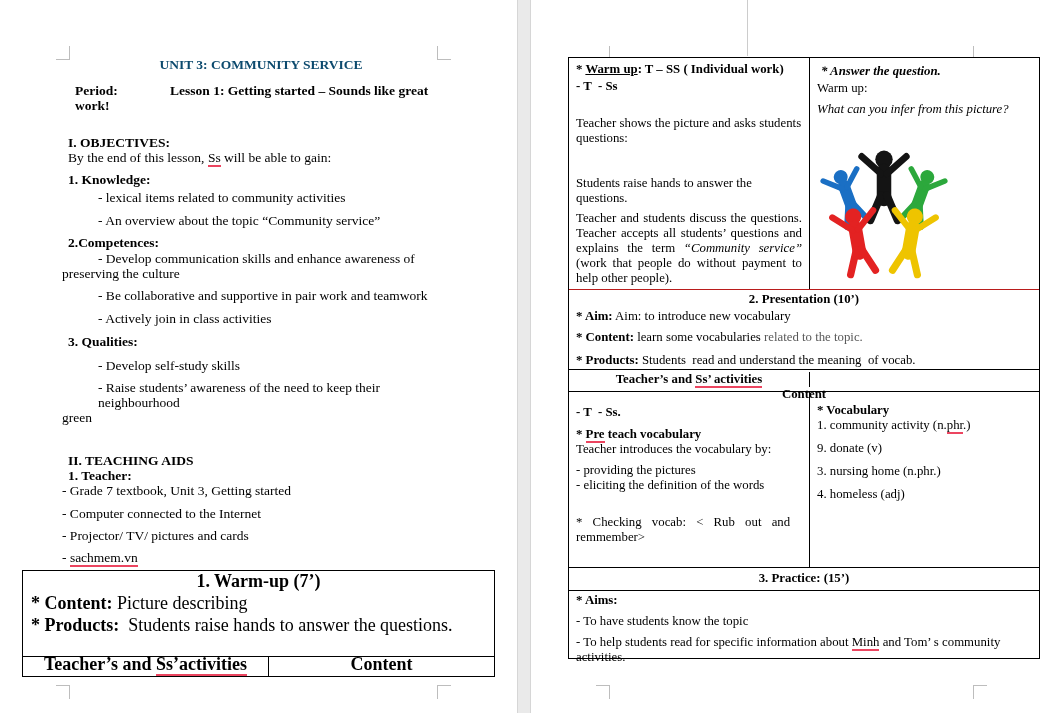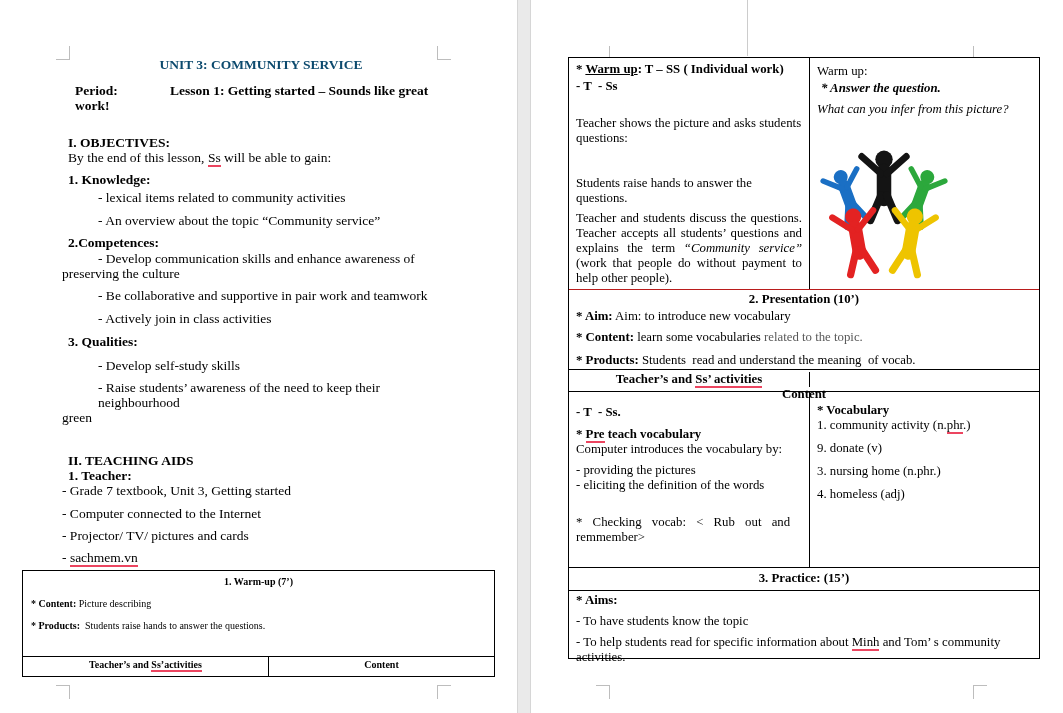--- a/index.html
+++ b/index.html
@@ -42,21 +42,21 @@
   .h { font-weight: bold; }
   .ind8 { padding-left: 8px; }
   .ind2 { padding-left: 2px; }
   .bullet { padding-left: 38px; }
   .mb0 { margin-bottom: 0; }  .mb1 { margin-bottom: 1px; }
   .mb3 { margin-bottom: 3px; }  .mb7 { margin-bottom: 7px; }
   .mb8 { margin-bottom: 8px; }  .mb9 { margin-bottom: 9px; }
   .mb28 { margin-bottom: 28px; }
 
   
-  .dtable { position: absolute; border: 1px solid #000; background: #fff; font-size: 10px; }
+  .dtable { position: absolute; border: 1px solid #000; background: #fff; font-size: 18px; }
   #tableL { left: 22px; top: 570px; width: 473px; }
   #tableL .tmerged { height: 86px; border-bottom: 1px solid #000; padding: 3px 8px; }
   .tcentered { text-align: center; font-weight: bold; }
   .tline { margin-top: 6px; }
   .thead { display: flex; height: 19px; font-weight: bold; text-align: center; }
   #tableL .th1 { width: 246px; border-right: 1px solid #000; }
   #tableL .th2 { flex: 1; }
 
   #tableR { left: 37px; top: 57px; width: 472px; font-size: 12.8px; }
   .rWarm { display: flex; height: 232px; border-bottom: 1px solid #b91c1c; }
@@ -146,22 +146,22 @@
 
     <div class="rWarm">
       <div class="wLeft">
         <p><b><span>* </span><span class="ul">Warm up</span><span class="ws">: T – SS ( Individual work)</span></b></p>
         <p class="mt2"><b class="ws">- T  - Ss</b></p>
         <p class="mt22">Teacher shows the picture and asks students questions:</p>
         <p class="mt30">Students raise hands to answer the questions.</p>
         <p class="mt5 jt"><span>Teacher and students discuss the questions. Teacher accepts all students’ questions and explains the term </span><span class="it">“Community service”</span><span> (work that people do without payment to help other people).</span></p>
       </div>
       <div class="wRight">
+        <p class="mt2" style="padding-left:4px"><b class="it">* Answer the question.</b></p>
         <p class="mt2">Warm up:</p>
-        <p class="mt2" style="padding-left:4px"><b class="it">* Answer the question.</b></p>
         <p class="mt6 it">What can you infer from this picture?</p>
         <svg id="figSvg" width="128" height="150" viewBox="0 0 132 158" aria-hidden="true">
           <defs>
             <g id="fig">
               <circle cx="0" cy="-27" r="9" stroke="none"></circle>
               <path d="M0,-15 L0,14" stroke-width="15" stroke-linecap="round" fill="none"></path>
               <path d="M-3,-12 L-23,-30" stroke-width="7" stroke-linecap="round" fill="none"></path>
               <path d="M3,-12 L23,-30" stroke-width="7" stroke-linecap="round" fill="none"></path>
               <path d="M-3,10 L-14,36" stroke-width="8" stroke-linecap="round" fill="none"></path>
               <path d="M3,10 L14,36" stroke-width="8" stroke-linecap="round" fill="none"></path>
@@ -195,21 +195,21 @@
 
     <div class="rHead">
       <div class="th1"><span>Teacher’s and </span><span class="sp">Ss’ activities</span></div>
       <div class="th2">Content</div>
     </div>
 
     <div class="rVocab">
       <div class="vLeft">
         <p><b class="ws">- T  - Ss.</b></p>
         <p class="mt7"><b><span>* </span><span class="sp">Pre</span><span> teach vocabulary</span></b></p>
-        <p>Computer introduces the vocabulary by:</p>
+        <p>Teacher introduces the vocabulary by:</p>
         <p class="mt6">- providing the pictures</p>
         <p>- eliciting the definition of the words</p>
         <p class="mt22 just1">* Checking vocab: &lt; Rub out and</p>
         <p>remmember&gt;</p>
       </div>
       <div class="vRight">
         <p><b>* Vocabulary</b></p>
         <p><span>1. community activity (n.</span><span class="sp">phr</span><span>.)</span></p>
         <p class="mt8">9. donate (v)</p>
         <p class="mt8">3. nursing home (n.phr.)</p>

